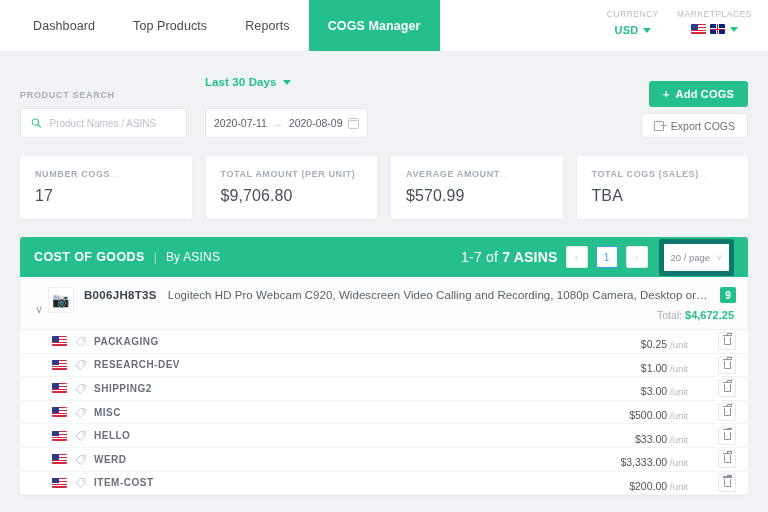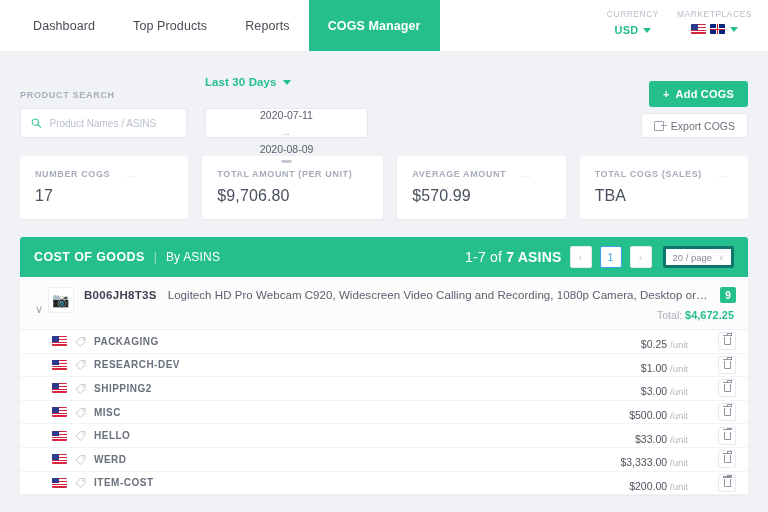--- a/index.html
+++ b/index.html
@@ -129,22 +129,20 @@
   }
   .daterange {
     width: 163px; height: 30px;
     background: #fff;
     border: 1px solid #e4e7ec;
     border-radius: 3px;
     display: flex; align-items: center; justify-content: space-between;
     padding: 0 8px;
     font-size: 10.5px;
     color: #5b606d;
-    gap: 5px;
-    flex-direction: column;
   }
   .dr-arrow { color: #bcc2cc; font-size: 11px; }
   .cal-icon { width: 11px; height: 11px; border: 1.3px solid #c2c7d0; border-radius: 1.5px; position: relative; }
   .cal-icon::before { content:""; position:absolute; top:1.2px; left:0; right:0; height:1.3px; background:#c2c7d0; }
 
   .actions { margin-left: auto; display: flex; flex-direction: column; align-items: flex-end; gap: 6px; }
   .btn-add {
     background: #25bf8e; color: #fff;
     border: 0; border-radius: 3px;
     height: 26px; padding: 0 14px;
@@ -176,21 +174,21 @@
     flex: 1;
     background: #ffffff;
     border-radius: 3px;
     height: 63px;
     padding: 13px 15px 0 15px;
     box-shadow: 0 1px 2px rgba(40,50,70,.05);
   }
   .stat-label {
     font-size: 9px; color: #a7adbb; letter-spacing: .6px;
     font-weight: bold;
-    display: flex; align-items: center; gap: 16px;
+    display: flex; align-items: center; 
     white-space: nowrap;
   }
   .stat-info { font-size: 8px; color: #e2e5ea; letter-spacing:.5px; }
   .stat-value {
     margin-top: 8px;
     font-size: 16px;
     color: #4a4f5e;
     letter-spacing: .1px;
   }
 
@@ -219,23 +217,23 @@
     width: 22px; height: 22px;
     background: #fff;
     border: 1px solid #e4e7ec;
     border-radius: 2px;
     display: flex; align-items: center; justify-content: center;
     font-size: 10px; color: #c3c8d2;
     cursor: pointer;
   }
   .pg-btn.current { color: #3aa0f0; border-color: #3aa0f0; font-size: 10px; }
   .pg-size {
-    height: 22px;
+    height: 37px;
     background: #fff;
-    border: 3px solid #0f766e;
+    border: 5px solid #0f766e;
     border-radius: 2px;
     display: flex; align-items: center; gap: 6px;
     padding: 0 7px;
     font-size: 9.5px; color: #868c99;
     margin-left: 3px;
     cursor: pointer;
   }
   .chev-sm { font-size: 8px; color: #c3c8d2; }
 
   

